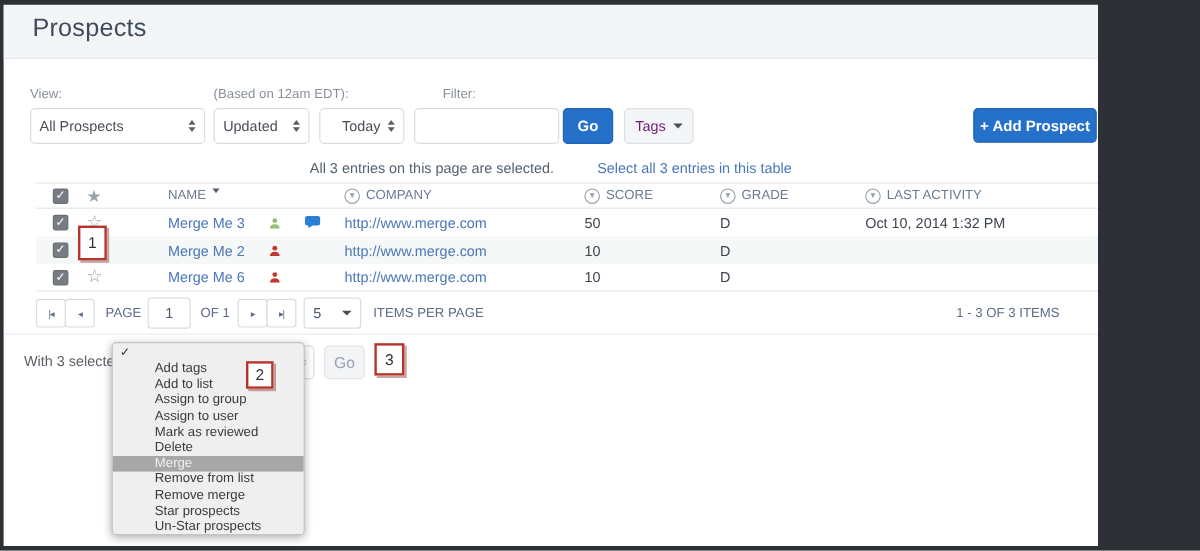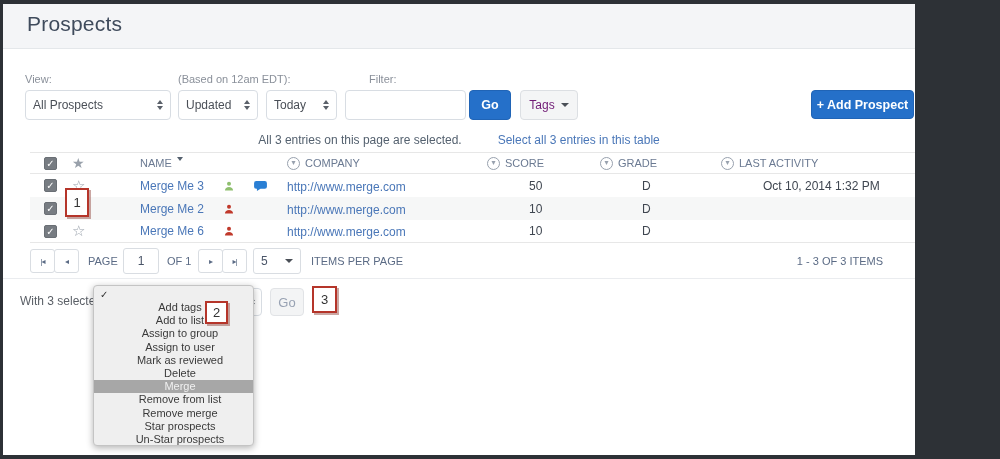--- a/index.html
+++ b/index.html
@@ -36,21 +36,21 @@
   .row-alt { background:#f6f7f7; }
   .tbottom { border-bottom:1px solid #e7e7e7; }
   .colhead { display:flex; gap:5px; }
   .circ { width:13px; height:13px; min-width:13px; border:1px solid #98a1ae; border-radius:50%; display:flex; align-items:center; justify-content:center;
           color:#98a1ae; font-size:8px; line-height:10px; }
   .checkbox { width:13px; height:13px; background:#777c82; border:1px solid #6a6f75; border-radius:2px; color:#fff; font-size:10px; line-height:11px;
               display:flex; align-items:center; justify-content:center; margin-left:14px; }
   .star { color:#9aa2ac; font-size:15px; margin-left:4px; line-height:1; }
   .star-filled { color:#99a1ab; font-size:14px; margin-left:4px; line-height:1; }
   .link { color:#4a77b8; text-decoration:none; font-size:12px; }
-  .cellval { font-size:12px; color:#3f4650;margin-left:42px; }
+  .cellval { font-size:12px; color:#3f4650; }
   .name-cell { display:flex; align-items:center; gap:20px; }
   .gear { color:#9aa0a6; font-size:14px; margin-left:17px; line-height:1; cursor:pointer; }
   .sort-caret { width:0;height:0;border-left:3.5px solid transparent;border-right:3.5px solid transparent;border-top:4px solid #54606e; display:inline-block; }
 
   
   .pg-btn { position:absolute; top:245px; width:25px; height:24px; border:1px solid #d9dde2; background:#fff; border-radius:3px;
             display:flex; align-items:center; justify-content:center; font-size:8px; color:#5b6b85; letter-spacing:-1px; cursor:pointer; }
   .pg-text { position:absolute; top:251px; font-size:11px; color:#5b6b85; }
   .pg-input { position:absolute; top:244px; width:36px; height:26px; border:1px solid #d9dde2; border-radius:3px; text-align:center;
               font-size:12px; color:#4a5568; font-family:"Liberation Sans",sans-serif; }
@@ -62,21 +62,21 @@
   .bulk-label { position:absolute; left:17px; top:290px; font-size:12px; color:#5a5f66; }
   .bulk-select { position:absolute; left:92px; top:284px; width:167px; height:28px; background:#fff; border:1px solid #d8dde3; border-radius:4px;
                  display:flex; align-items:center; justify-content:flex-end; padding:0 6px; z-index:1; }
   .bulk-go { position:absolute; left:267px; top:284px; width:34px; height:28px; background:#f3f4f5; border:1px solid #e1e3e6; border-radius:4px;
              color:#98a2b3; font-size:13px; z-index:1; }
 
   
   .menu { position:absolute; left:90px; top:281px; width:161px; height:161px; background:#efefef; border:1px solid #c4c4c4; border-radius:4px;
           box-shadow:0 2px 7px rgba(0,0,0,0.3); z-index:5; padding-top:2px; }
   .menu-check { height:13px; padding-left:6px; font-size:10px; color:#333; line-height:13px; }
-  .menu-item { height:13.2px; line-height:13.2px; padding-left:13px; font-size:11px; color:#3a3a3a; cursor:pointer; white-space:nowrap;text-align:center; }
+  .menu-item { height:13.2px; line-height:13.2px; padding-left:35px; font-size:11px; color:#3a3a3a; cursor:pointer; white-space:nowrap; }
   .menu-item.hl { background:#a7a7a7; color:#f0f0f0; }
 
   
   .ann { position:absolute; background:rgba(255,255,255,0.95); border:2px solid #b5352a; box-shadow:2px 2px 0 rgba(140,60,50,0.45);
          display:flex; align-items:center; justify-content:center; font-size:13px; color:#333; z-index:10; }
   .ann1 { left:62px; top:184px; width:24px; height:29px; }
   .ann2 { left:202px; top:297px; width:23px; height:23px; }
   .ann3 { left:309px; top:282px; width:25px; height:27px; }
 
   .person-icon svg { display:block; }
@@ -102,21 +102,21 @@
           <span class="dn"></span>
         </span>
     </div>
     <div class="sel" style="left:175px; width:80px;">
       <span>Updated</span>
       <span class="spinner">
           <span class="up"></span>
           <span class="dn"></span>
         </span>
     </div>
-    <div class="sel" style="left:263px; width:71px;">
+    <div class="sel" style="left:263px; width:71px;justify-content:flex-end;">
       <span>Today</span>
       <span class="spinner">
           <span class="up"></span>
           <span class="dn"></span>
         </span>
     </div>
     <input class="txt-input" style="left: 342px; width: 121px;">
     <div class="btn btn-blue" style="left:466px; top:86px; width:42px; height:30px;">Go</div>
     <div class="btn btn-gray" style="left:517px; top:86px; width:58px; height:30px;">
       <span>Tags</span>

